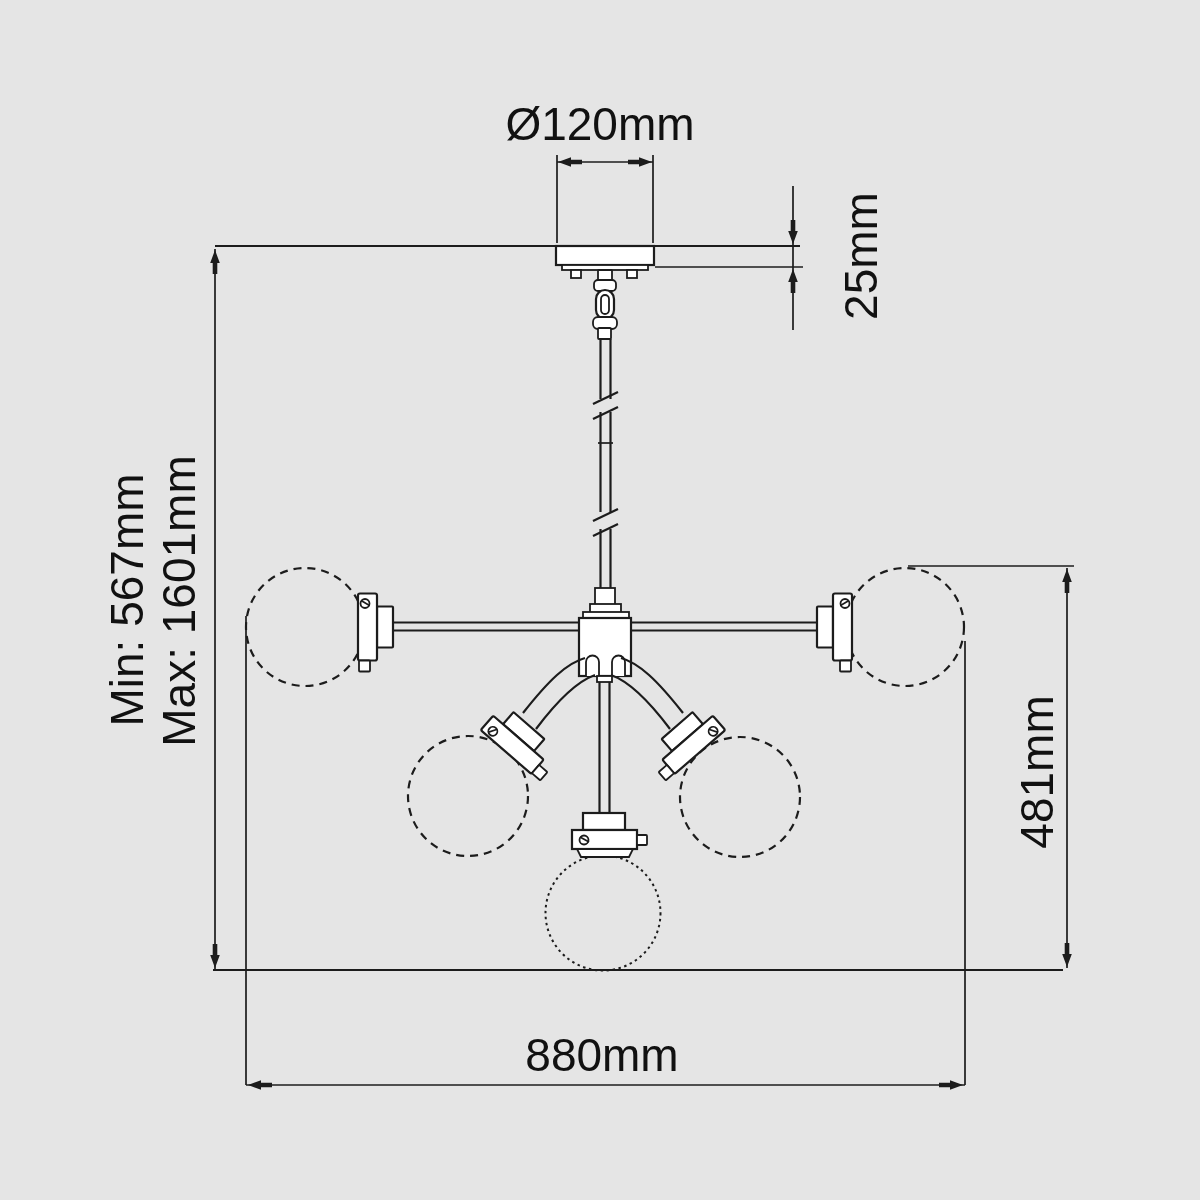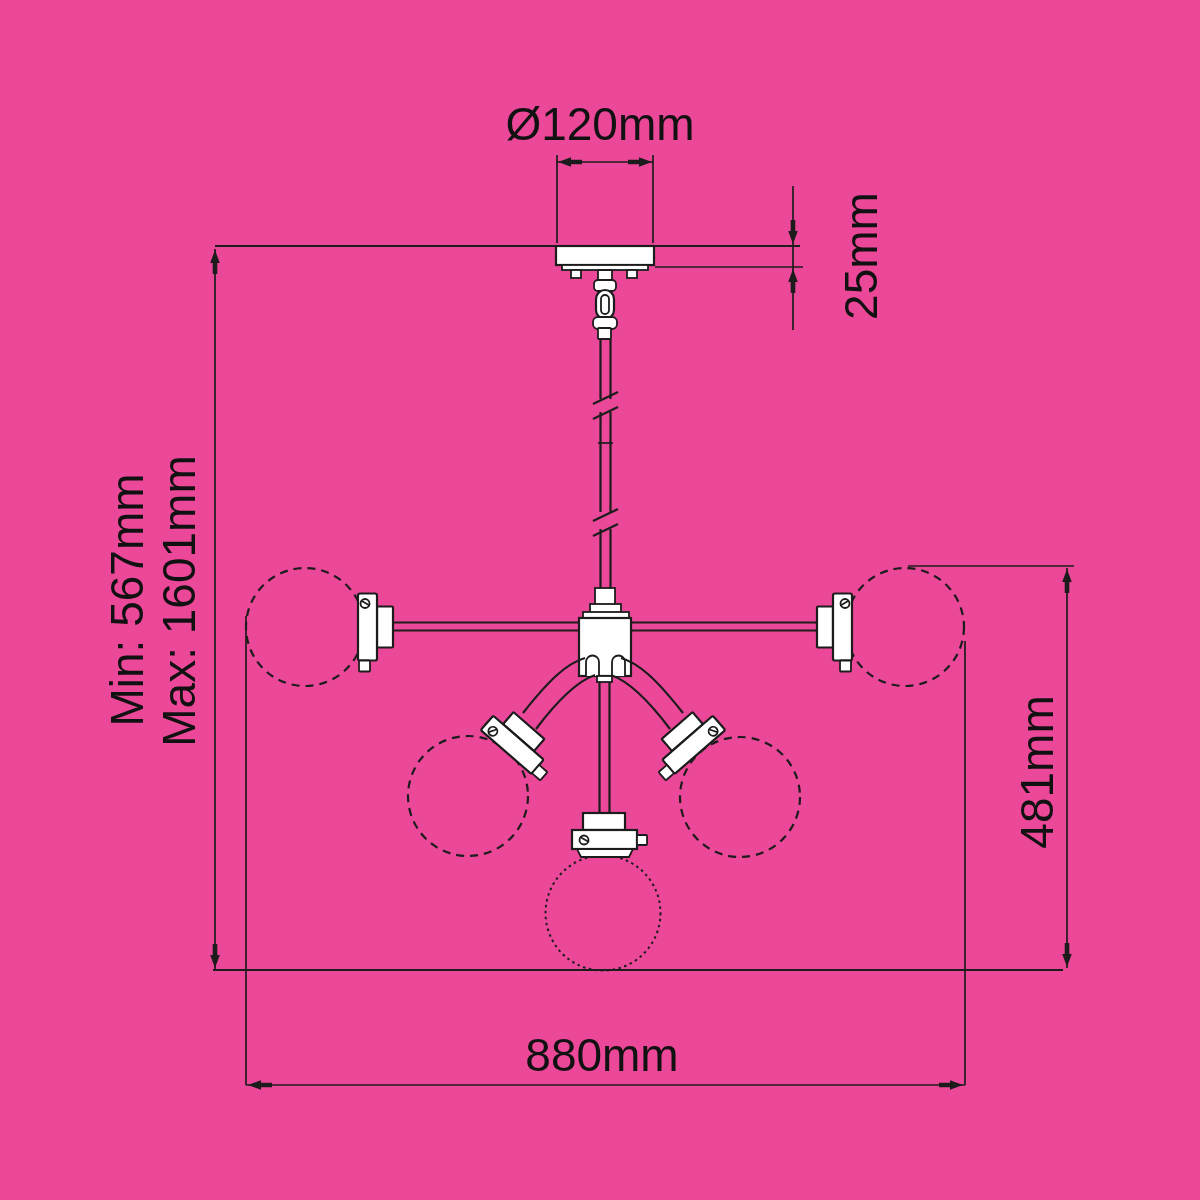--- a/index.html
+++ b/index.html
@@ -1,16 +1,16 @@
 <!DOCTYPE html>
 <html><head>
 <meta charset="utf-8">
 <style>
   html,body{margin:0;padding:0;background:#ffffff;}
-  .stage{position:relative;width:1200px;height:1200px;background:#ec4899;overflow:hidden;}
+  .stage{position:relative;width:1200px;height:1200px;background:#e5e5e5;overflow:hidden;}
   svg{display:block;}
   .ln{stroke:#1c1c1c;fill:none;stroke-width:2.2;}
   .thin{stroke:#1c1c1c;fill:none;stroke-width:1.7;}
   .wfill{fill:#ffffff;stroke:#1c1c1c;stroke-width:2.2;}
   .wfill-thin{fill:#ffffff;stroke:#1c1c1c;stroke-width:1.8;}
   .dash{stroke:#1c1c1c;fill:none;stroke-width:2.2;stroke-dasharray:8 6;}
   .dot{stroke:#1c1c1c;fill:none;stroke-width:2;stroke-dasharray:2.5 3.5;}
   .arrowfill{fill:#1c1c1c;stroke:none;}
   text{font-family:"Liberation Sans","DejaVu Sans",sans-serif;font-size:46px;fill:#111111;}
   .mid{text-anchor:middle;}

